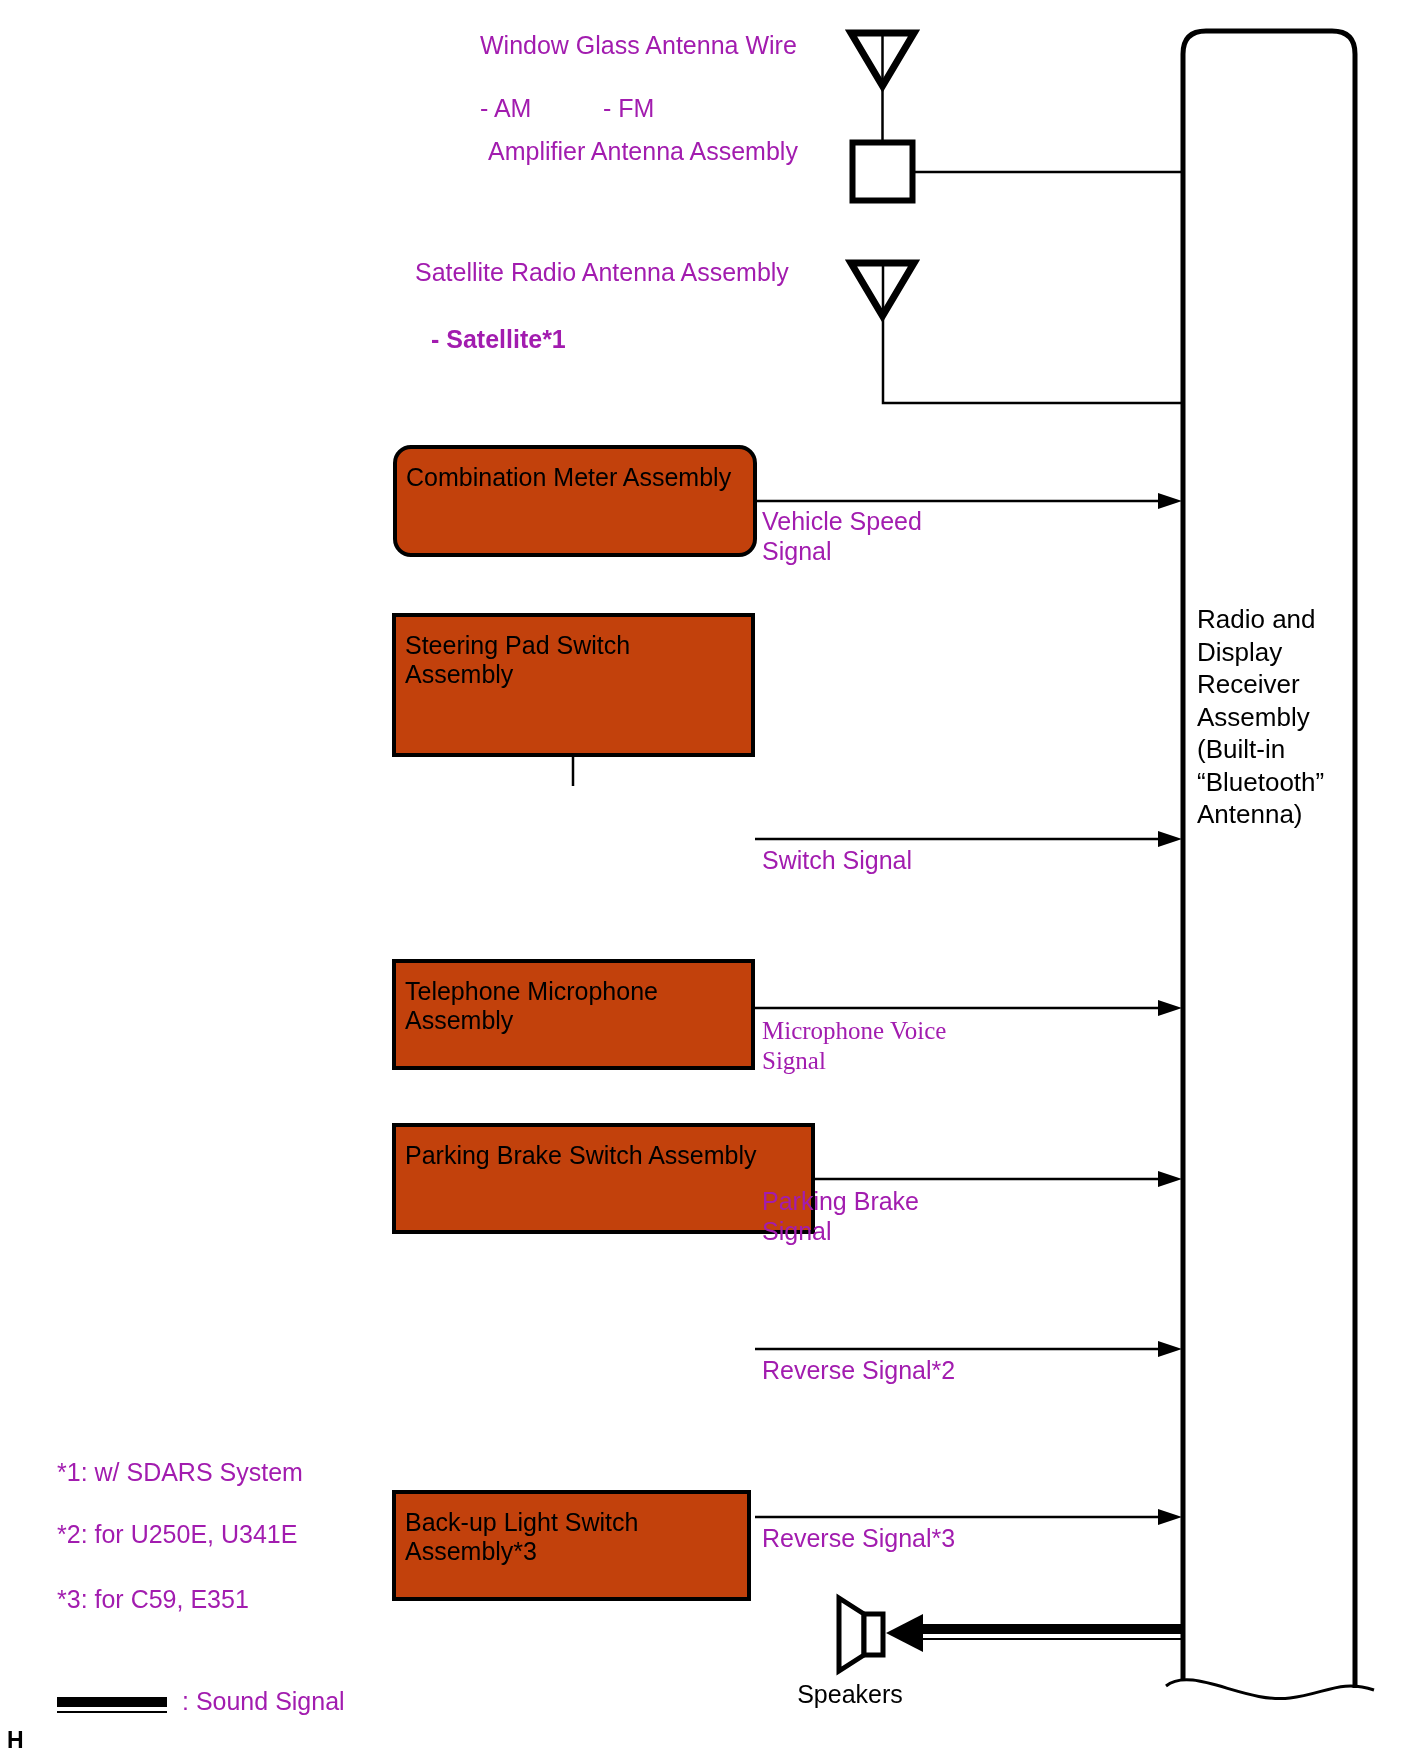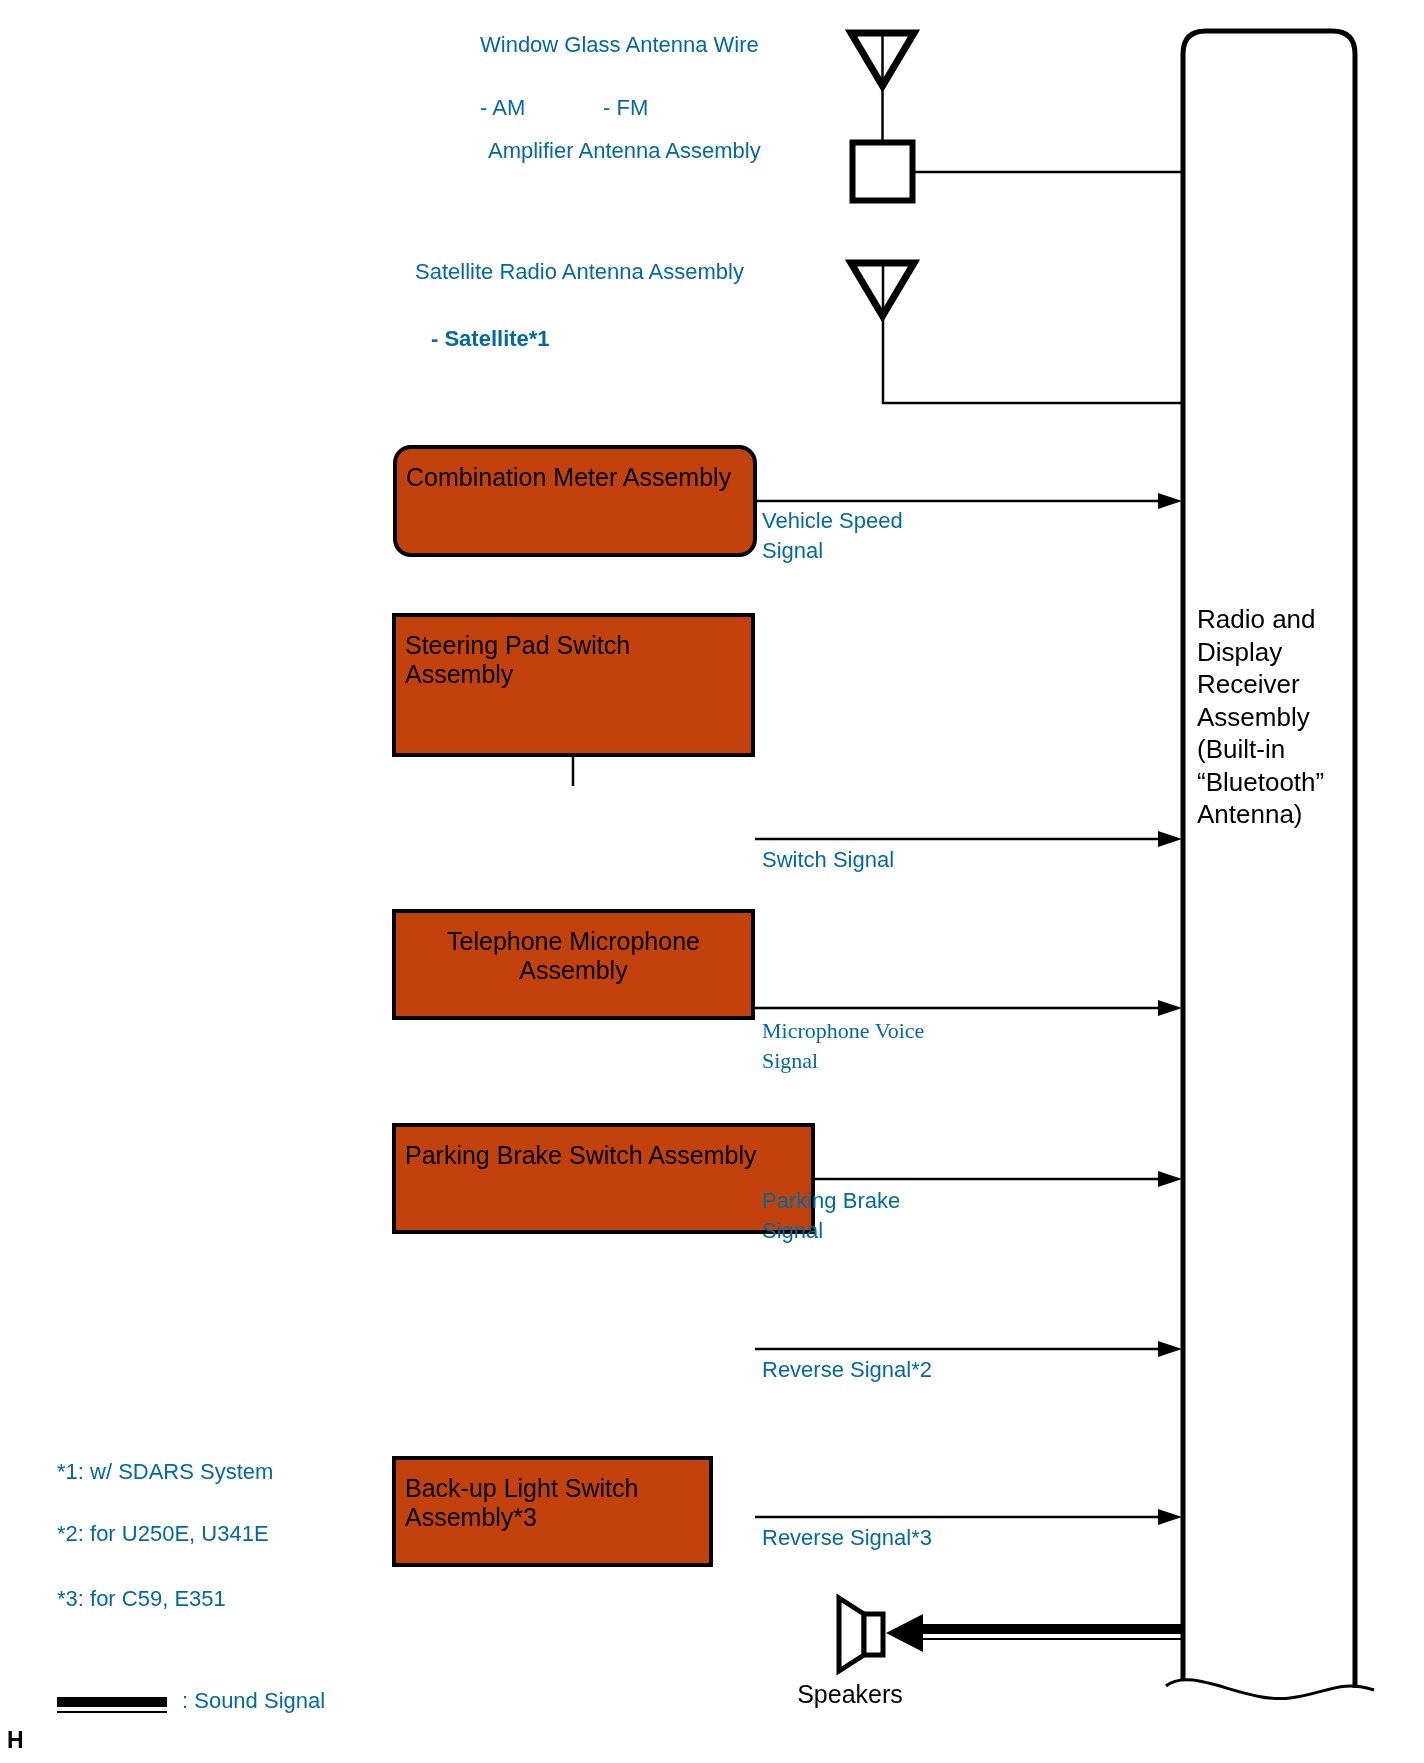--- a/index.html
+++ b/index.html
@@ -6,23 +6,23 @@
   .page{
     position:relative;
     width:1424px;height:1763px;
     background:#ffffff;
     font-family:"Liberation Sans","DejaVu Sans",sans-serif;
     color:#000;
     overflow:hidden;
   }
   .lbl{
     position:absolute;
-    font-size:22px;
+    font-size:25px;
     line-height:30px;
-    color:#0369a1;
+    color:#a21caf;
     white-space:pre-line;
   }
   .node-box{
     position:absolute;
     box-sizing:border-box;
     border:4px solid #000;
     background:#c2410c;
     font-size:25px;
     padding:14px 9px 0 9px;
   }
@@ -135,30 +135,30 @@
 
   <div class="node-box rounded" style="left:393px;top:445px;width:364px;height:112px;">
     <span>Combination Meter Assembly</span>
   </div>
 
   <div class="node-box" style="left:392px;top:613px;width:363px;height:144px;">
     <span>Steering Pad Switch Assembly</span>
   </div>
 
 
-  <div class="node-box" style="left:392px;top:909px;width:363px;height:111px;text-align:center;">
+  <div class="node-box" style="left:392px;top:959px;width:363px;height:111px;">
     <span>Telephone Microphone Assembly</span>
   </div>
 
   <div class="node-box" style="left:392px;top:1123px;width:423px;height:111px;">
     <span>Parking Brake Switch Assembly</span>
   </div>
 
 
-  <div class="node-box" style="left:392px;top:1456px;width:321px;height:111px;">
+  <div class="node-box" style="left:392px;top:1490px;width:359px;height:111px;">
     <span>Back-up Light Switch Assembly*3</span>
   </div>
 
   <div class="lbl signal-label" style="top:506px;">Vehicle Speed
 Signal</div>
   <div class="lbl signal-label" style="top:845px;">Switch Signal</div>
   <div class="lbl signal-label" style="top:1016px;font-family:Liberation Serif, serif;">Microphone Voice
 Signal</div>
   <div class="lbl signal-label" style="top:1186px;">Parking Brake
 Signal</div>

